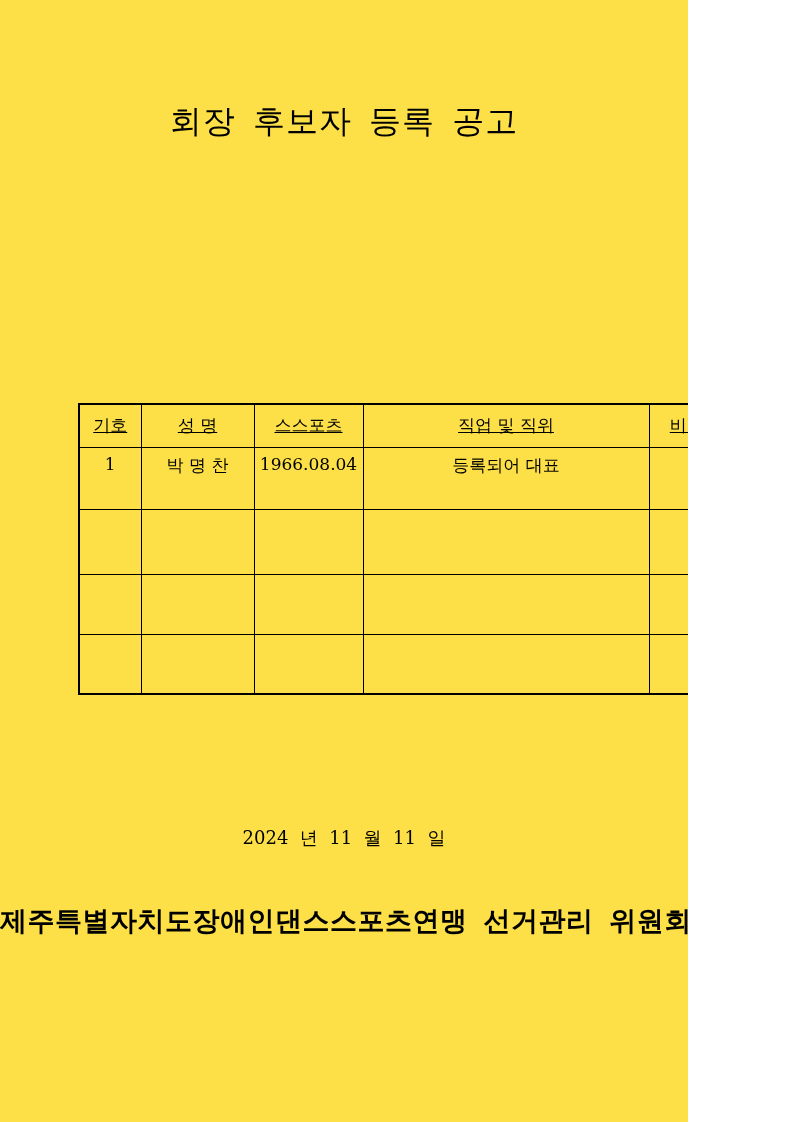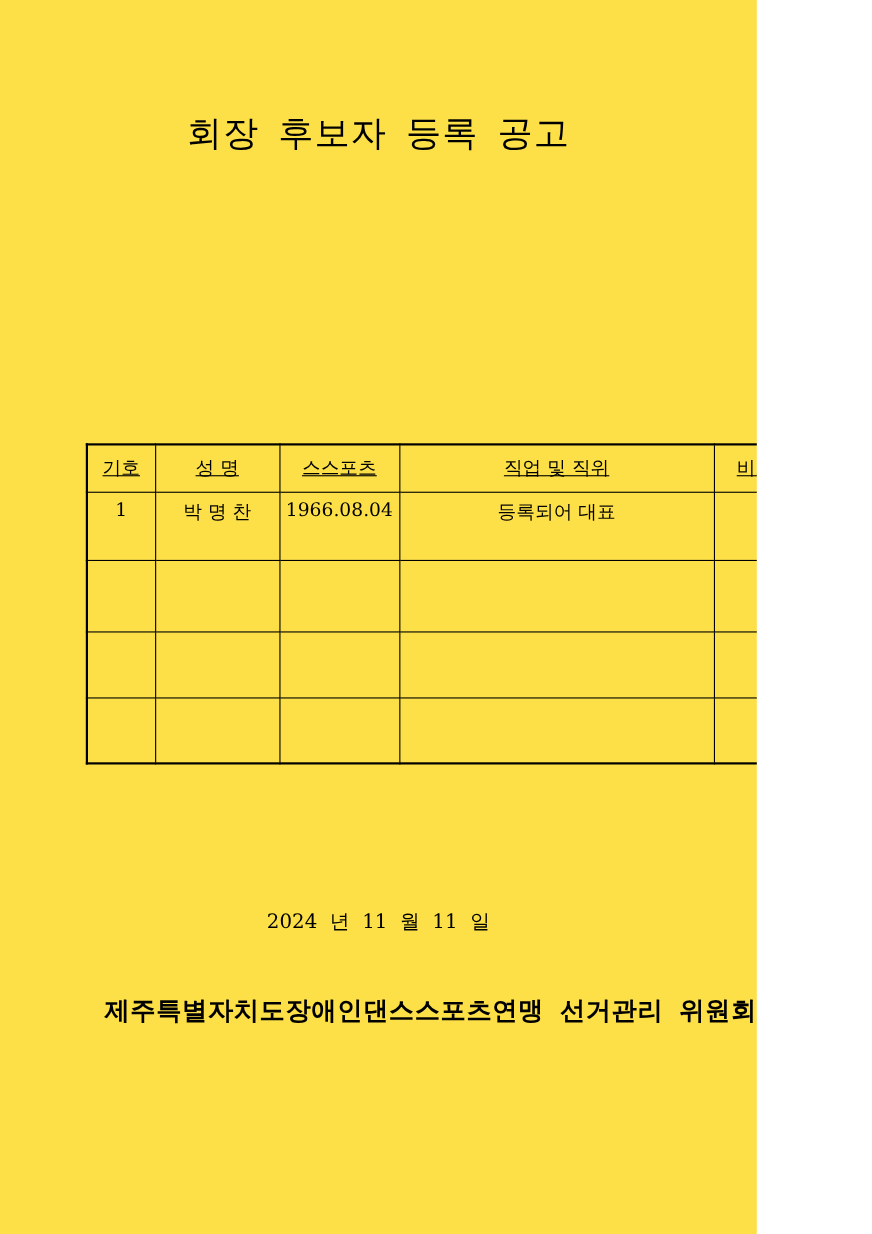--- a/index.html
+++ b/index.html
@@ -92,21 +92,21 @@
     margin-top: 20px;
   }
 
   
   .signature-line {
     position: absolute;
     top: 903px;
     left: 0;
     width: 100%;
     text-align: right;
-    font-size: 23px;
+    font-size: 27px;
     font-weight: bold;
     letter-spacing: 0.5px;
     word-spacing: 6px;
     white-space: pre;
   }
 </style>
 </head>
 <body>
 
 <div class="page">

